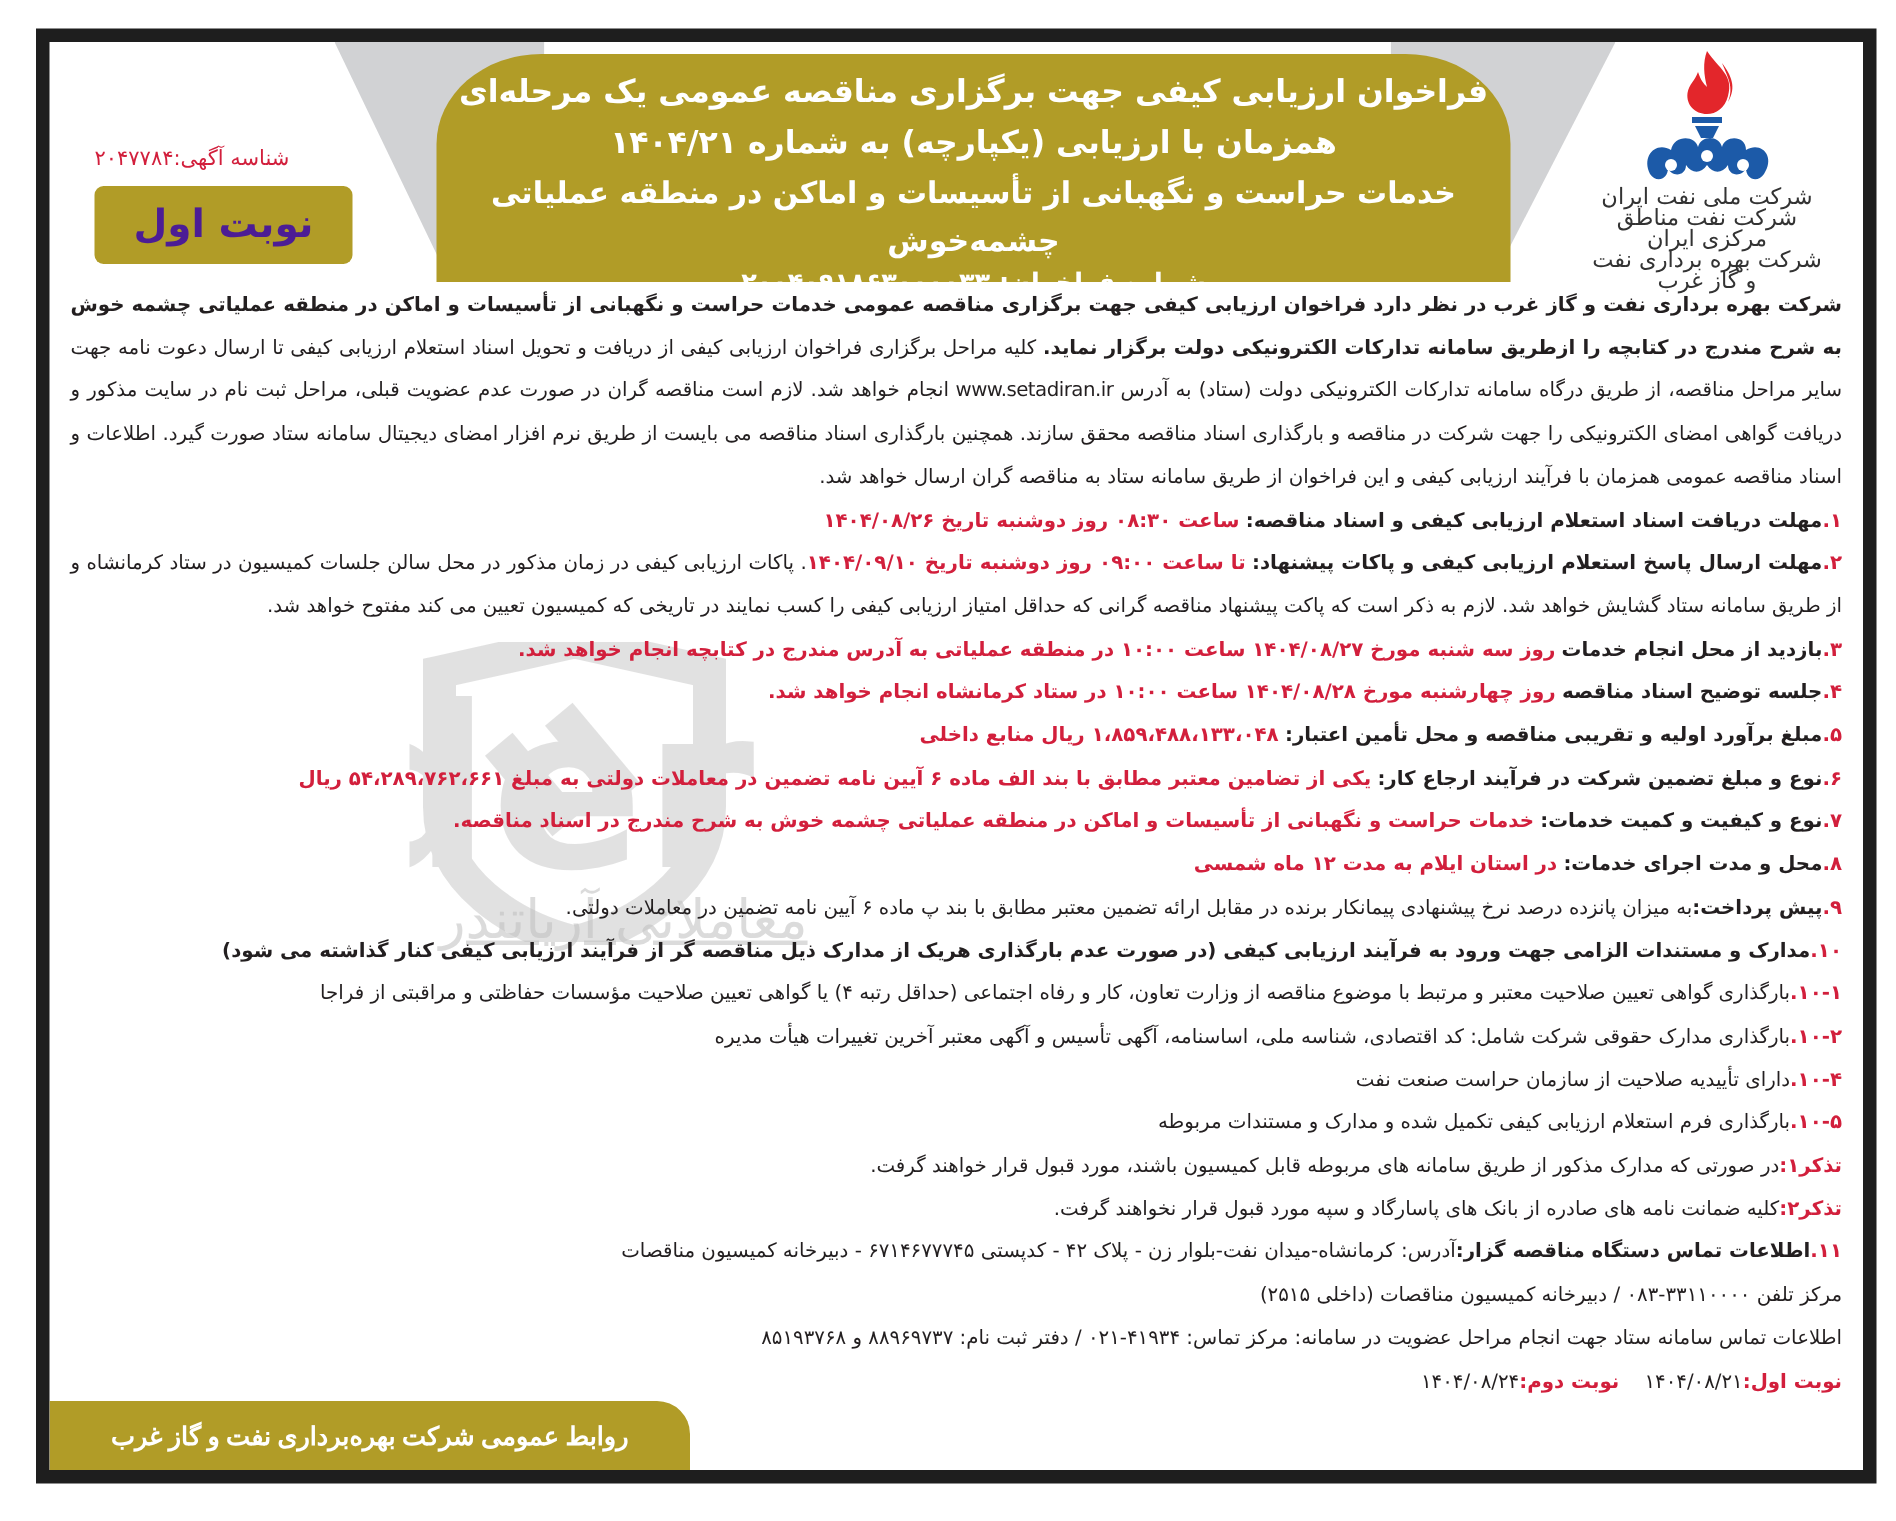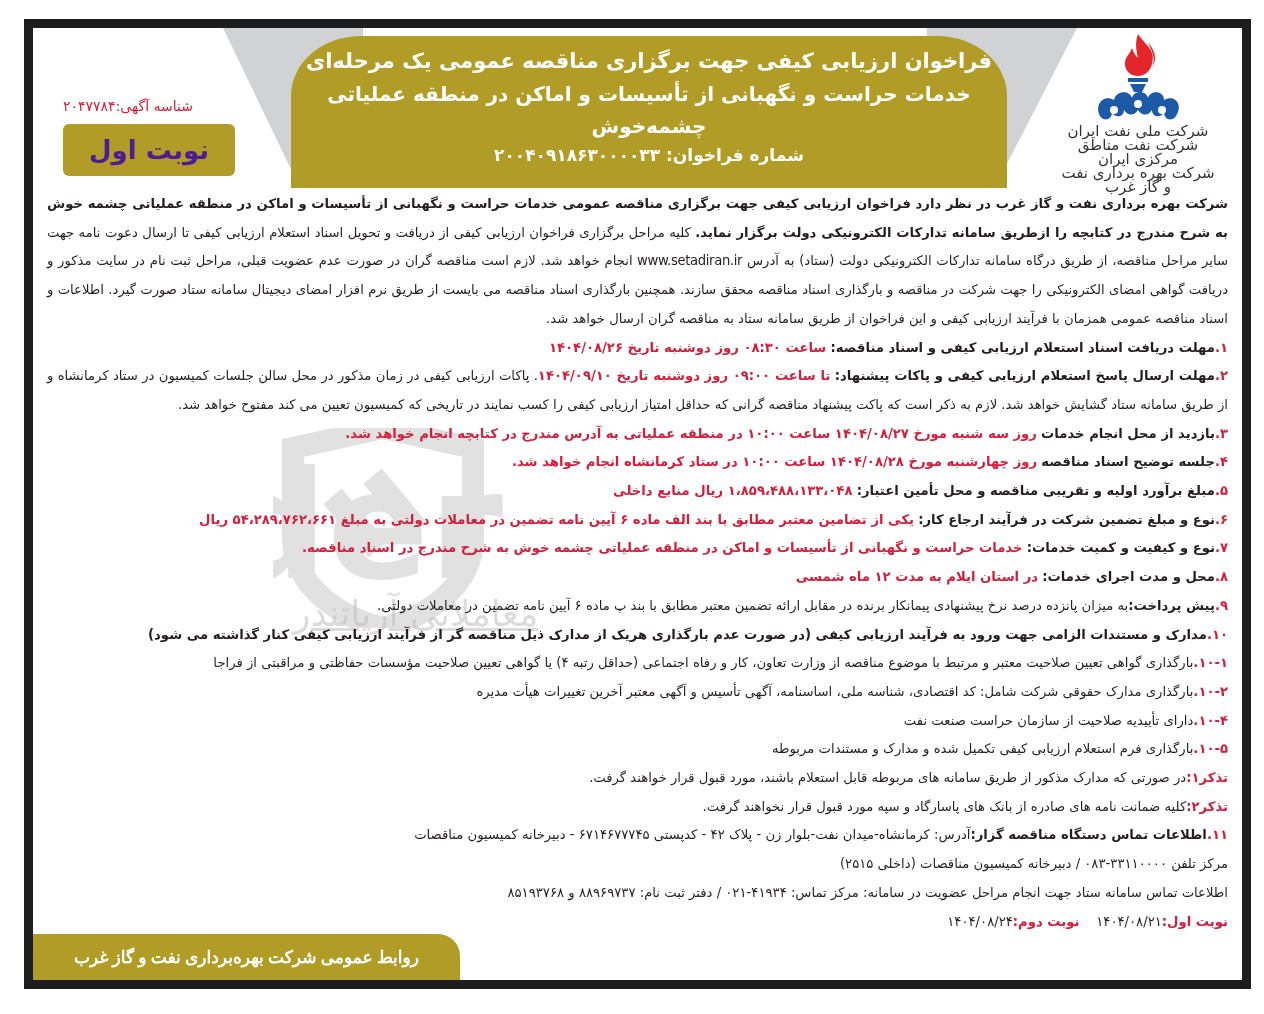--- a/index.html
+++ b/index.html
@@ -72,20 +72,21 @@
 </head>
 <body>
 
 <div class="frame">
 
   <div class="gray-band left"></div>
   <div class="gray-band right"></div>
 
   <div class="title-box">
     <div class="t1">فراخوان ارزیابی کیفی جهت برگزاری مناقصه عمومی یک مرحله‌ای</div>
+    <div class="t2">همزمان با ارزیابی (یکپارچه) به شماره ۱۴۰۴/۲۱</div>
     <div class="t3">خدمات حراست و نگهبانی از تأسیسات و اماکن در منطقه عملیاتی چشمه‌خوش</div>
     <div class="t4">
       <span>شماره فراخوان:</span>
       <span>۲۰۰۴۰۹۱۸۶۳۰۰۰۰۳۳</span>
     </div>
   </div>
 
   <div class="logo">
     <svg width="96" height="92" viewBox="0 0 96 92">
       <path d="M48 2 C56 14 66 18 62 32 C60 40 54 44 48 44 C40 44 34 38 35 30 C36 24 40 22 42 16 C44 22 46 24 48 26 C46 18 45 10 48 2Z" fill="#e3262b"></path>
@@ -139,21 +140,21 @@
 
     <p><span class="num">۹.</span><span class="b">پیش پرداخت:</span><span>به میزان پانزده درصد نرخ پیشنهادی پیمانکار برنده در مقابل ارائه تضمین معتبر مطابق با بند پ ماده ۶ آیین نامه تضمین در معاملات دولتی.</span></p>
 
     <p><span class="num">۱۰.</span><span class="b">مدارک و مستندات الزامی جهت ورود به فرآیند ارزیابی کیفی (در صورت عدم بارگذاری هریک از مدارک ذیل مناقصه گر از فرآیند ارزیابی کیفی کنار گذاشته می شود)</span></p>
 
     <p><span class="num">۱۰-۱.</span><span>بارگذاری گواهی تعیین صلاحیت معتبر و مرتبط با موضوع مناقصه از وزارت تعاون، کار و رفاه اجتماعی (حداقل رتبه ۴) یا گواهی تعیین صلاحیت مؤسسات حفاظتی و مراقبتی از فراجا</span></p>
     <p><span class="num">۱۰-۲.</span><span>بارگذاری مدارک حقوقی شرکت شامل: کد اقتصادی، شناسه ملی، اساسنامه، آگهی تأسیس و آگهی معتبر آخرین تغییرات هیأت مدیره</span></p>
     <p><span class="num">۱۰-۴.</span><span>دارای تأییدیه صلاحیت از سازمان حراست صنعت نفت</span></p>
     <p><span class="num">۱۰-۵.</span><span>بارگذاری فرم استعلام ارزیابی کیفی تکمیل شده و مدارک و مستندات مربوطه</span></p>
 
-    <p><span class="num">تذکر۱:</span><span>در صورتی که مدارک مذکور از طریق سامانه های مربوطه قابل استعلام باشند، مورد قبول قرار خواهند گرفت.</span></p>
+    <p><span class="num">تذکر۱:</span><span>در صورتی که مدارک مذکور از طریق سامانه های مربوطه قابل کمیسیون باشند، مورد قبول قرار خواهند گرفت.</span></p>
     <p><span class="num">تذکر۲:</span><span>کلیه ضمانت نامه های صادره از بانک های پاسارگاد و سپه مورد قبول قرار نخواهند گرفت.</span></p>
 
     <p><span class="num">۱۱.</span><span class="b">اطلاعات تماس دستگاه مناقصه گزار:</span><span>آدرس: کرمانشاه-میدان نفت-بلوار زن - پلاک ۴۲ - کدپستی ۶۷۱۴۶۷۷۷۴۵ - دبیرخانه کمیسیون مناقصات</span></p>
     <p>مرکز تلفن ۳۳۱۱۰۰۰۰-۰۸۳ / دبیرخانه کمیسیون مناقصات (داخلی ۲۵۱۵)</p>
     <p>اطلاعات تماس سامانه ستاد جهت انجام مراحل عضویت در سامانه: مرکز تماس: ۴۱۹۳۴-۰۲۱ / دفتر ثبت نام: ۸۸۹۶۹۷۳۷ و ۸۵۱۹۳۷۶۸</p>
 
     <p>
       <span class="num">نوبت اول:</span><span>۱۴۰۴/۰۸/۲۱</span>
       &nbsp;&nbsp;
       <span class="num">نوبت دوم:</span><span>۱۴۰۴/۰۸/۲۴</span>

